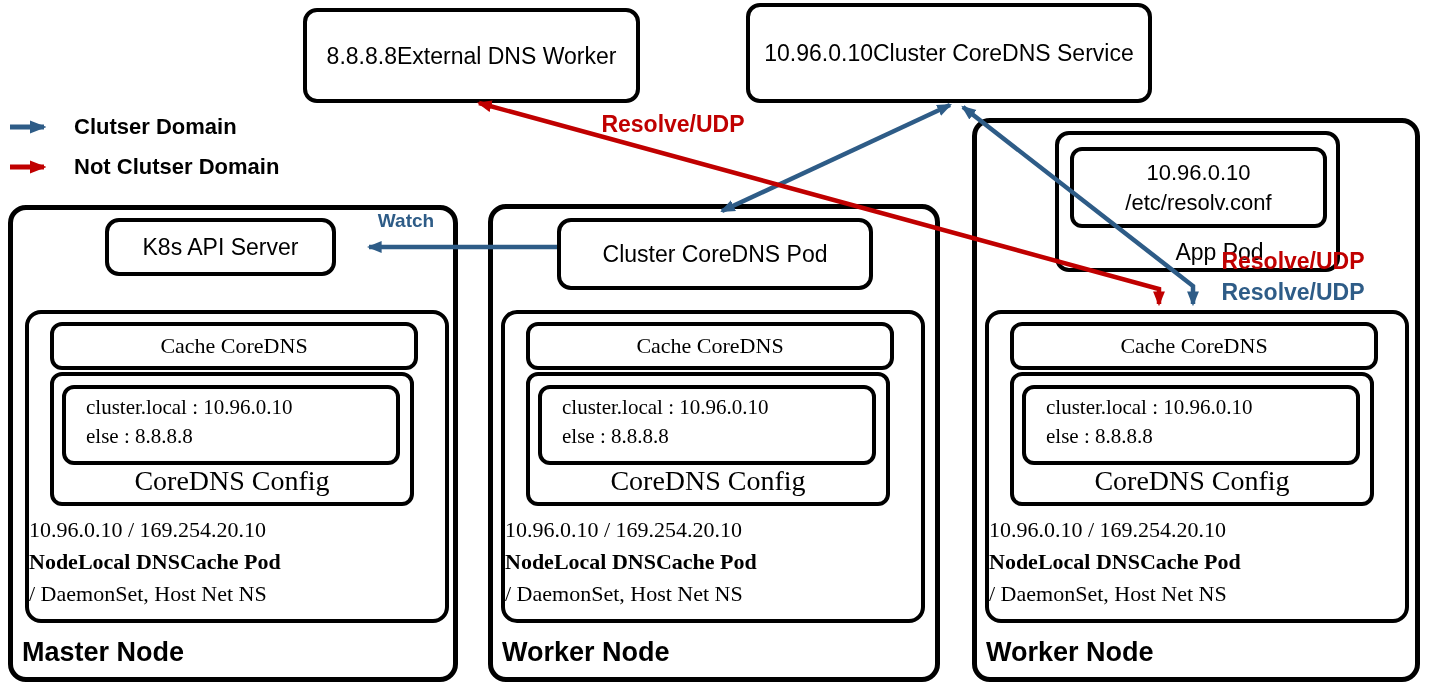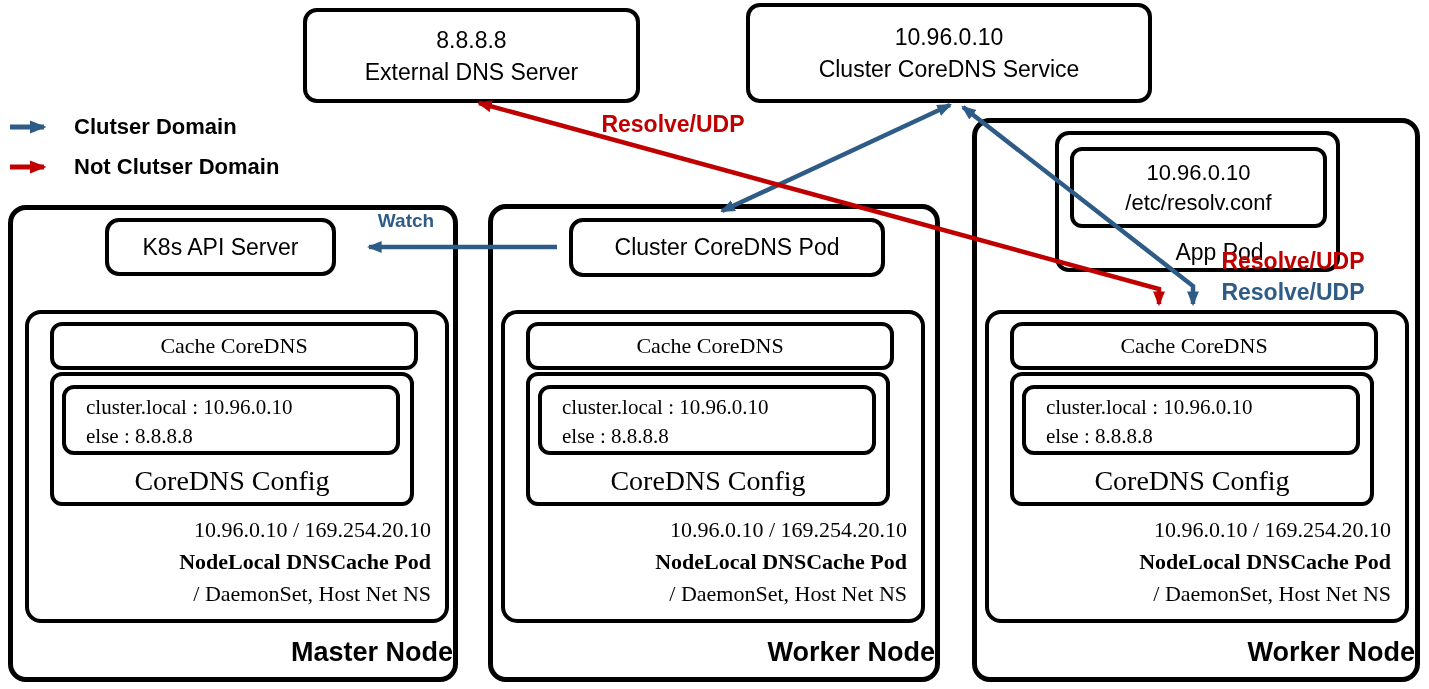--- a/index.html
+++ b/index.html
@@ -8,54 +8,54 @@
     --ink:#000000;
   }
   html,body{margin:0;padding:0;background:#fff;}
   .canvas{
     position:relative;width:1429px;height:689px;background:#ffffff;
     font-family:"Liberation Sans", sans-serif;color:var(--ink);overflow:hidden;
   }
   .box{
     position:absolute;box-sizing:border-box;background:#fff;
     border:4px solid var(--ink);border-radius:14px;
-    display:flex;flex-direction:column;align-items:center;justify-content:center;
+    display:flex;flex-direction:row;align-items:center;justify-content:center;
     text-align:center;z-index:2;
   }
   .node{
     position:absolute;box-sizing:border-box;background:#fff;
     border:5px solid var(--ink);border-radius:18px;z-index:1;
   }
   .topbox{font-size:23px;line-height:32px;z-index:2;}
   .node-title{
-    position:absolute;left:9px;right:0;bottom:8px;text-align:right;
+    position:absolute;left:9px;right:0;bottom:8px;text-align:left;
     font-size:27px;line-height:34px;font-weight:bold;
   }
   .pod{
     position:absolute;box-sizing:border-box;background:#fff;
     border:4px solid var(--ink);border-radius:16px;font-family:Liberation Serif, serif;
   }
   .cache-box{
     position:absolute;left:21px;top:8px;width:368px;height:48px;box-sizing:border-box;
     border:4px solid var(--ink);border-radius:12px;background:#fff;
     display:flex;align-items:center;justify-content:center;font-size:22px;
   }
   .config-box{
     position:absolute;left:21px;top:58px;width:364px;height:134px;box-sizing:border-box;
     border:4px solid var(--ink);border-radius:12px;background:#fff;
   }
   .config-inner{
-    position:absolute;left:8px;top:9px;width:338px;height:70px;box-sizing:border-box;
+    position:absolute;left:8px;top:9px;width:338px;height:80px;box-sizing:border-box;
     border:4px solid var(--ink);border-radius:12px;background:#fff;
     padding:4px 0 0 20px;font-size:21px;line-height:29px;text-align:left;
   }
   .config-label{
     position:absolute;left:0;right:0;bottom:5px;text-align:center;font-size:28px;
   }
-  .pod-line{position:absolute;left:0;right:14px;text-align:right;font-size:22px;line-height:28px;white-space:nowrap;padding-left:48px;}
+  .pod-line{position:absolute;left:0;right:0;text-align:left;font-size:22px;line-height:28px;white-space:nowrap;}
   .pod-ips{top:202px;}
   .pod-name{top:234px;font-weight:bold;}
   .pod-meta{top:266px;}
   .app-pod{
     position:absolute;box-sizing:border-box;border:4px solid var(--ink);border-radius:14px;background:#fff;
   }
   .resolv-box{
     position:absolute;left:11px;top:12px;width:257px;height:81px;box-sizing:border-box;
     border:4px solid var(--ink);border-radius:12px;background:#fff;
     display:flex;flex-direction:column;align-items:center;justify-content:center;
@@ -75,21 +75,21 @@
   .lbl.black{color:var(--ink);}
   .legend-label{font-size:22px;line-height:26px;}
 </style>
 </head>
 <body>
 
 <div class="canvas">
 
   <div class="box topbox" style="left:303px;top:8px;width:337px;height:95px;">
     <div>8.8.8.8</div>
-    <div>External DNS Server</div>
+    <div>External DNS Worker</div>
   </div>
 
   <div class="box topbox" style="left:746px;top:3px;width:406px;height:100px;">
     <div>10.96.0.10</div>
     <div>Cluster CoreDNS Service</div>
   </div>
 
   <div class="lbl black legend-label" style="left:74px;top:154px;text-align:left;">Not Clutser Domain</div>
   <div class="lbl black legend-label" style="left:74px;top:114px;text-align:left;">Clutser Domain</div>
 
@@ -109,21 +109,21 @@
         <div class="config-label">CoreDNS Config</div>
       </div>
       <div class="pod-line pod-ips">10.96.0.10 / 169.254.20.10</div>
       <div class="pod-line pod-name">NodeLocal DNSCache Pod</div>
       <div class="pod-line pod-meta">/ DaemonSet, Host Net NS</div>
     </div>
     <div class="node-title">Master Node</div>
   </div>
 
   <div class="node" style="left:488px;top:204px;width:452px;height:478px;">
-    <div class="box" style="left:76px;top:9px;width:316px;height:59px;font-size:23px;">
+    <div class="box" style="left:64px;top:9px;width:316px;height:72px;font-size:23px;">
       <div>Cluster CoreDNS Pod</div>
     </div>
     <div class="pod" style="left:8px;top:101px;width:424px;height:313px;">
       <div class="cache-box">
         <div>Cache CoreDNS</div>
       </div>
       <div class="config-box">
         <div class="config-inner">
           <div>cluster.local : 10.96.0.10</div>
           <div>else : 8.8.8.8</div>

